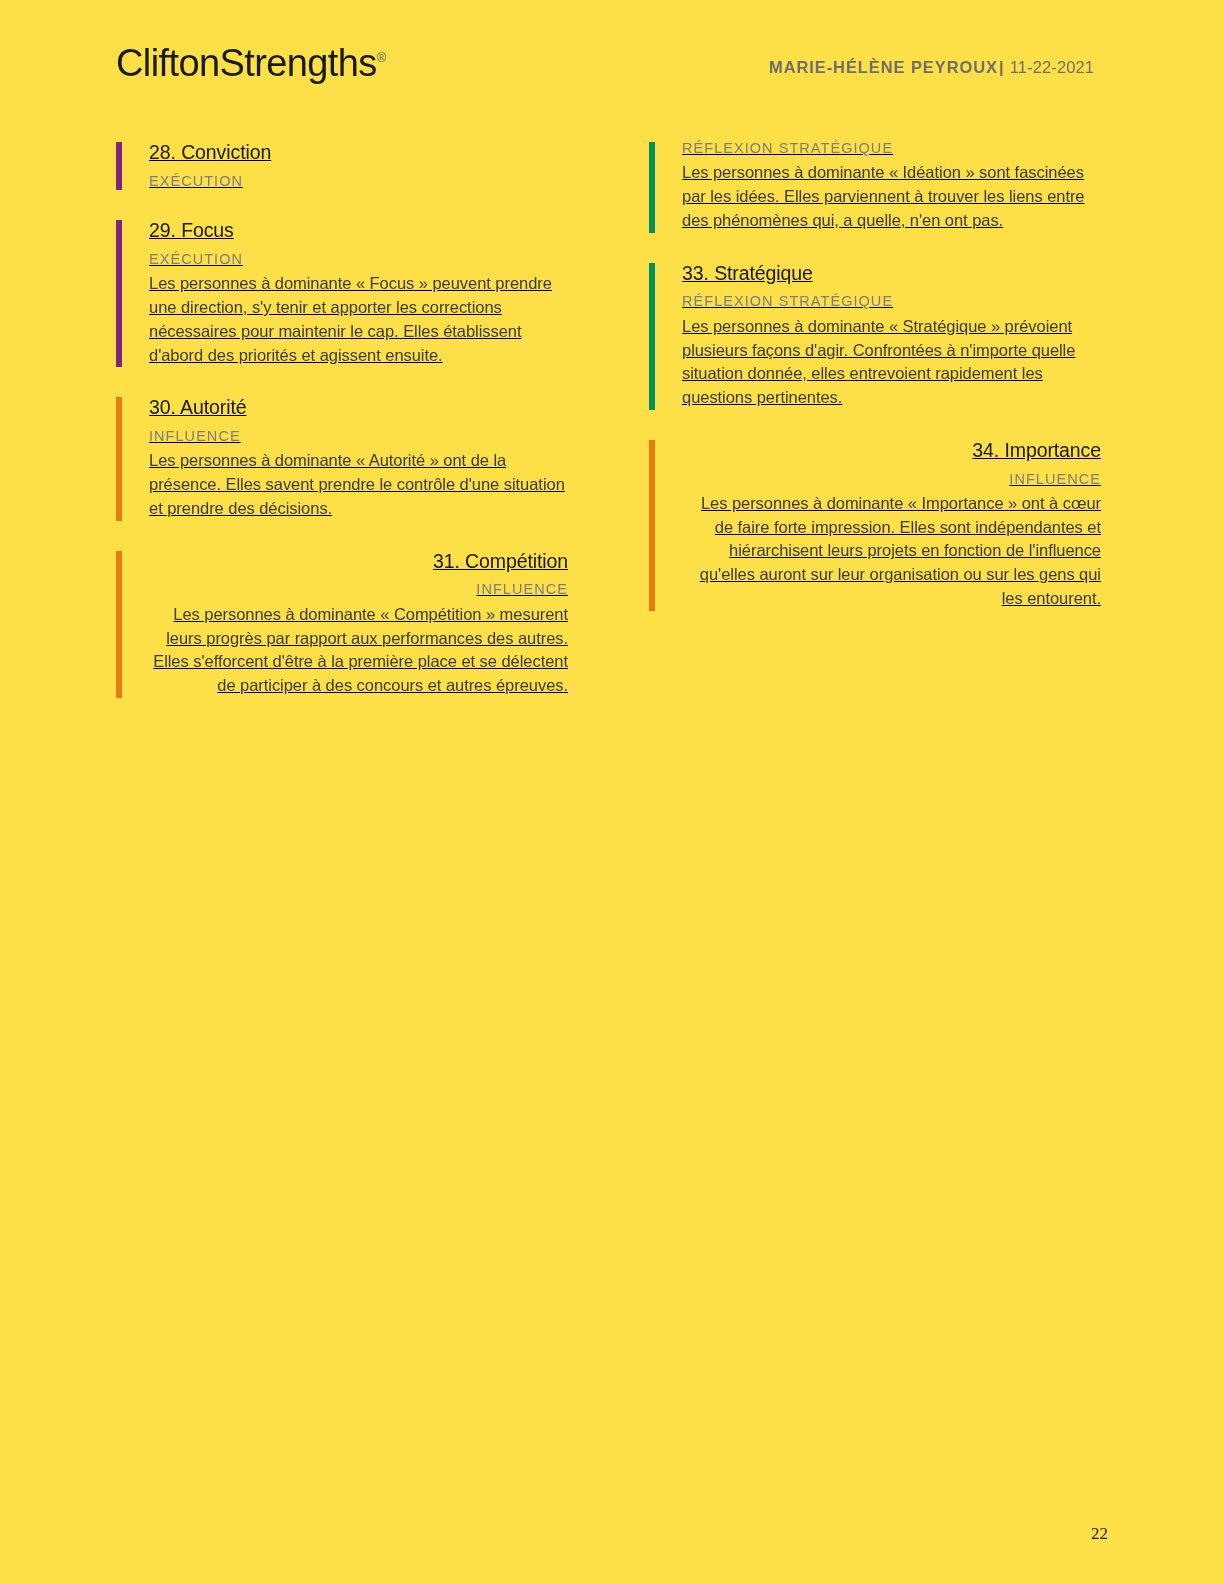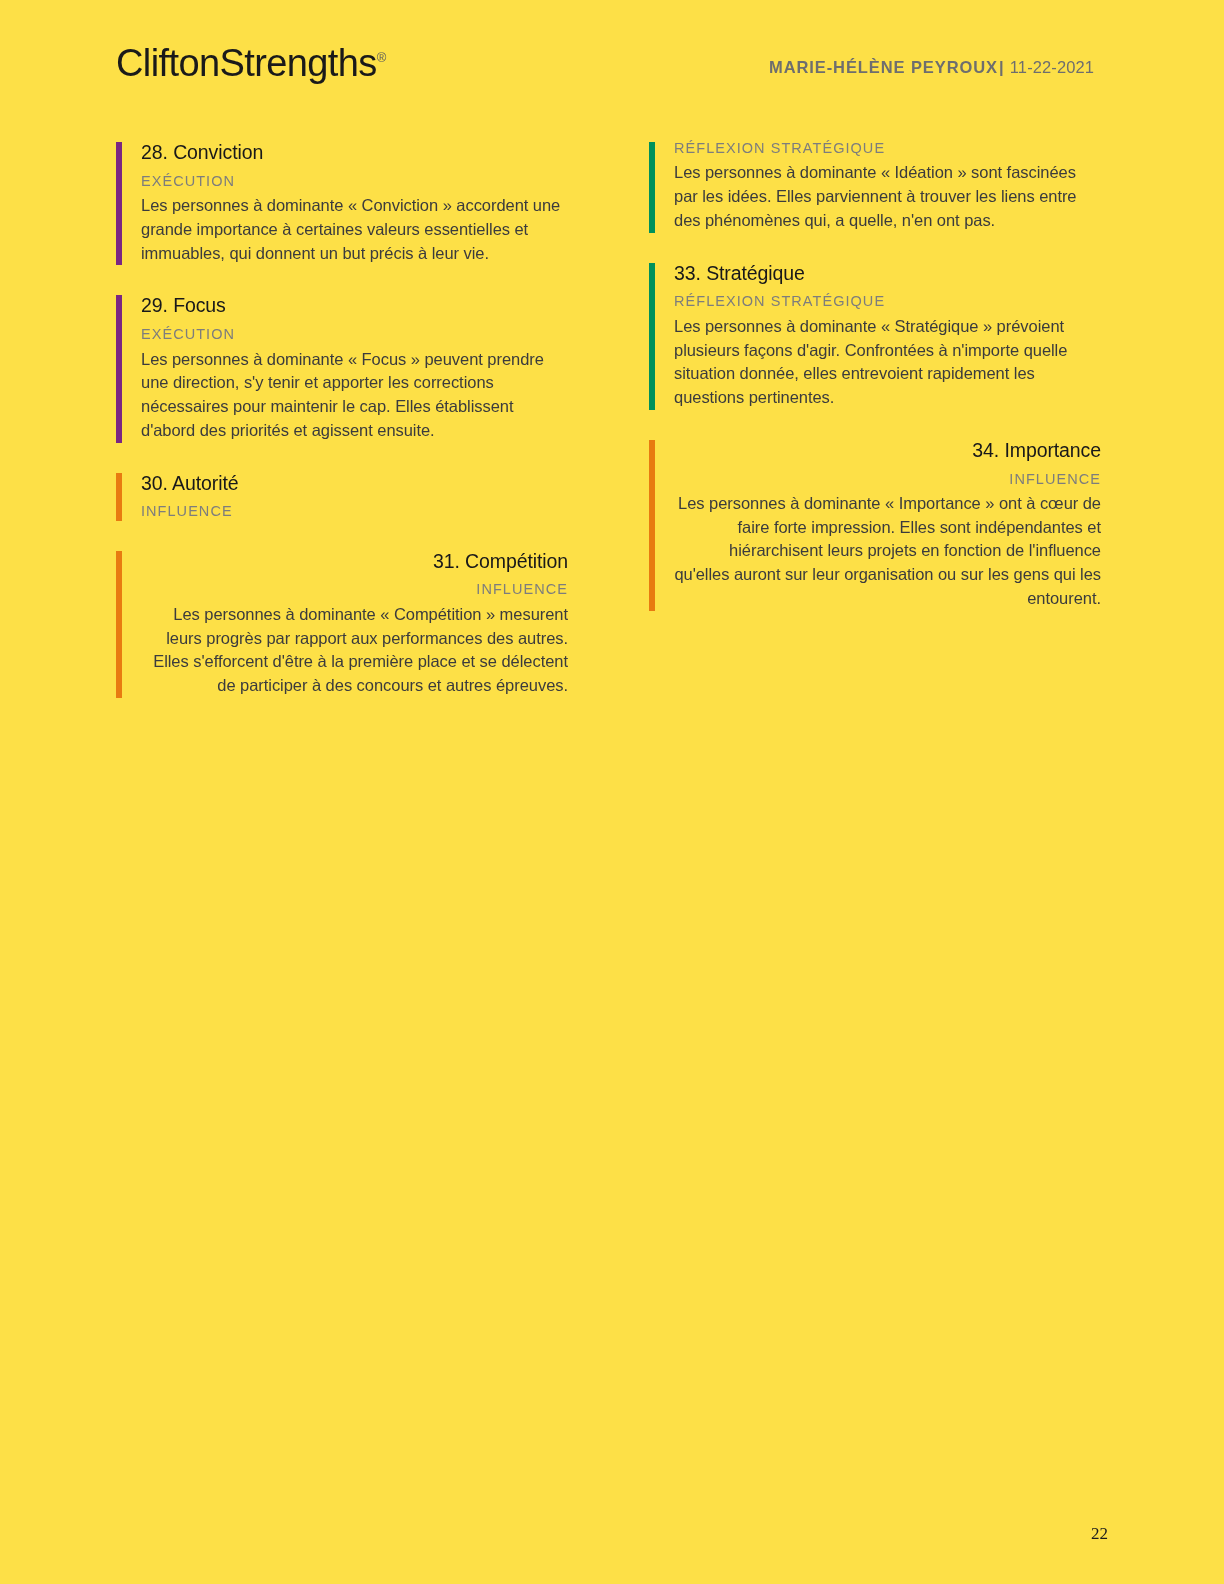--- a/index.html
+++ b/index.html
@@ -81,22 +81,23 @@
     gap: 81px;
   }
   .column {
     width: 452px;
     flex: 0 0 452px;
   }
 
   
   .strength {
     position: relative;
-    padding-left: 25px;
+    padding-left: 33px;
     margin-bottom: 28px;
+    text-decoration: underline;
   }
   .strength:last-child { margin-bottom: 0; text-align: right; }
   .accent-bar {
     position: absolute;
     left: 0;
     top: 2px;
     bottom: 0px;
     width: 6px;
     border-radius: 0;
   }
@@ -160,32 +161,32 @@
     <div class="header-meta"><span class="name">MARIE-HÉLÈNE PEYROUX</span><span class="sep">|</span> <span class="date">11-22-2021</span></div>
   </div>
 
   <div class="columns">
 
     <div class="column">
       <div class="strength">
         <div class="accent-bar" style="background-color: rgb(122, 38, 130);"></div>
         <div class="strength-title">28. Conviction</div>
         <div class="strength-domain">EXÉCUTION</div>
-        <div class="strength-desc">Les personnes à dominante « Conviction » accordent une grande importance à certaines valeurs essentielles et immuables, qui donnent un but précis à leur vie.</div>
       </div>
       <div class="strength">
         <div class="accent-bar" style="background-color: rgb(122, 38, 130);"></div>
         <div class="strength-title">29. Focus</div>
         <div class="strength-domain">EXÉCUTION</div>
         <div class="strength-desc">Les personnes à dominante « Focus » peuvent prendre une direction, s'y tenir et apporter les corrections nécessaires pour maintenir le cap. Elles établissent d'abord des priorités et agissent ensuite.</div>
       </div>
       <div class="strength">
         <div class="accent-bar" style="background-color: rgb(232, 123, 16);"></div>
         <div class="strength-title">30. Autorité</div>
         <div class="strength-domain">INFLUENCE</div>
+        <div class="strength-desc">Les personnes à dominante « Autorité » ont de la présence. Elles savent prendre le contrôle d'une situation et prendre des décisions.</div>
       </div>
       <div class="strength">
         <div class="accent-bar" style="background-color: rgb(232, 123, 16);"></div>
         <div class="strength-title">31. Compétition</div>
         <div class="strength-domain">INFLUENCE</div>
         <div class="strength-desc">Les personnes à dominante « Compétition » mesurent leurs progrès par rapport aux performances des autres. Elles s'efforcent d'être à la première place et se délectent de participer à des concours et autres épreuves.</div>
       </div>
     </div>
 
     <div class="column">

